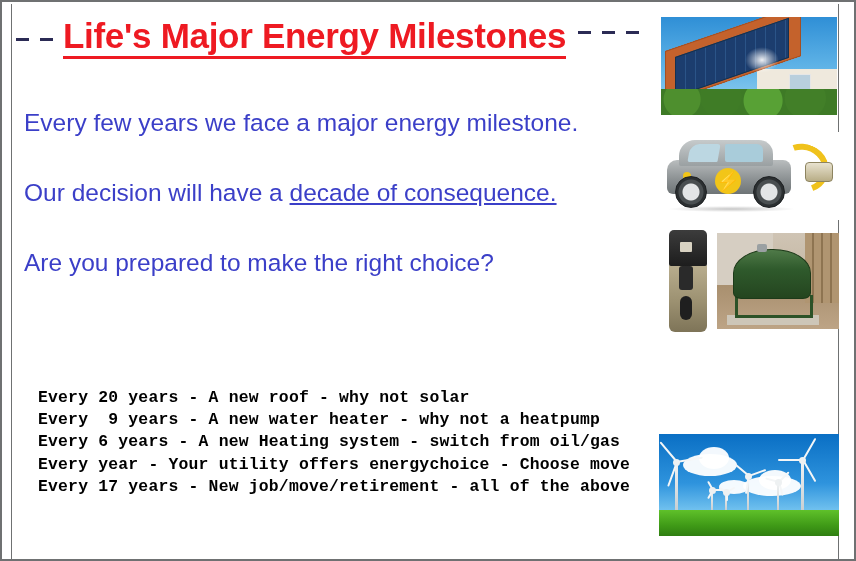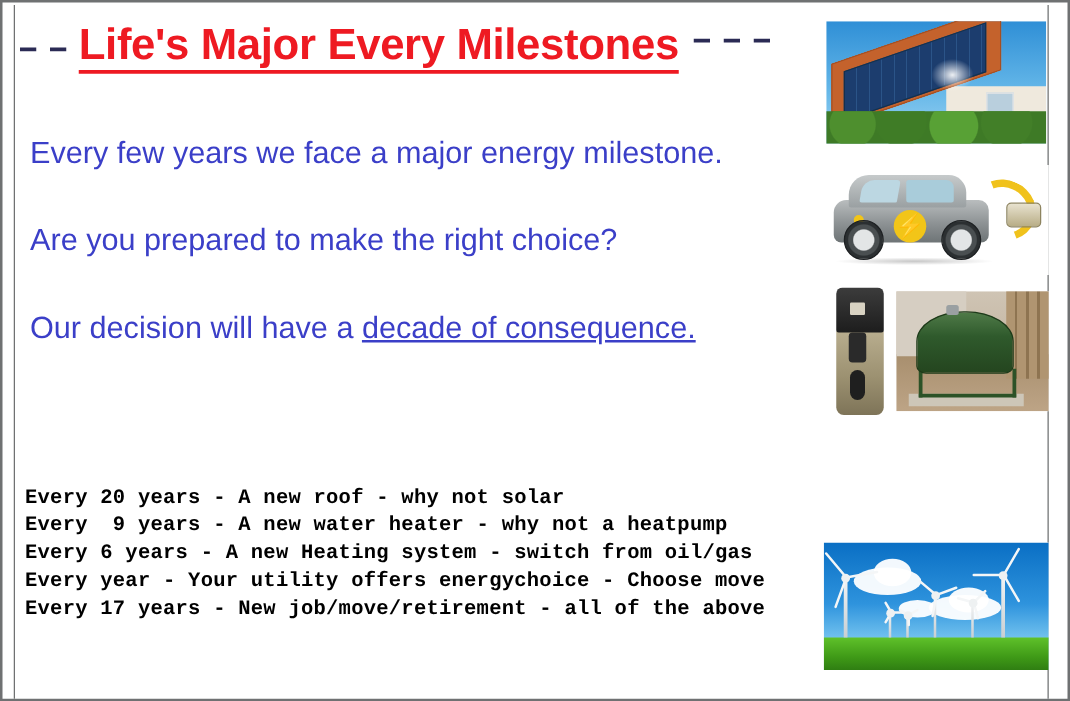--- a/index.html
+++ b/index.html
@@ -86,21 +86,21 @@
   }
   .body-line:last-child { margin-bottom: 0; }
   .uline {
     text-decoration: underline;
     text-underline-offset: 2px;
   }
 
   
   .mono-block {
     position: absolute;
-    left: 18px;
+    left: 36px;
     top: 385px;
     width: 640px;
   }
   .mono-line {
     color: #000000;
     font-family: "Liberation Mono", "DejaVu Sans Mono", monospace;
     font-weight: bold;
     font-size: 16.4px;
     line-height: 22.2px;
     white-space: pre;
@@ -471,37 +471,37 @@
 <div class="slide">
 
   <div class="frame-left"></div>
   <div class="frame-right"></div>
 
   <div class="title-row">
     <span class="dash-group left">
       <span class="dash"></span>
       <span class="dash"></span>
     </span>
-    <span class="title">Life's Major Every Milestones</span>
+    <span class="title">Life's Major Energy Milestones</span>
     <span class="dash-group right">
       <span class="dash"></span>
       <span class="dash"></span>
       <span class="dash"></span>
     </span>
   </div>
 
   <div class="body-block">
     <div class="body-line">
       <span>Every few years we face a major energy milestone.</span>
     </div>
     <div class="body-line">
+      <span>Our decision will have a </span><span class="uline">decade of consequence.</span>
+    </div>
+    <div class="body-line">
       <span>Are you prepared to make the right choice?</span>
-    </div>
-    <div class="body-line">
-      <span>Our decision will have a </span><span class="uline">decade of consequence.</span>
     </div>
   </div>
 
   <div class="mono-block">
     <div class="mono-line">Every 20 years - A new roof - why not solar</div>
     <div class="mono-line">Every  9 years - A new water heater - why not a heatpump</div>
     <div class="mono-line">Every 6 years - A new Heating system - switch from oil/gas</div>
     <div class="mono-line">Every year - Your utility offers energychoice - Choose move</div>
     <div class="mono-line">Every 17 years - New job/move/retirement - all of the above</div>
   </div>

